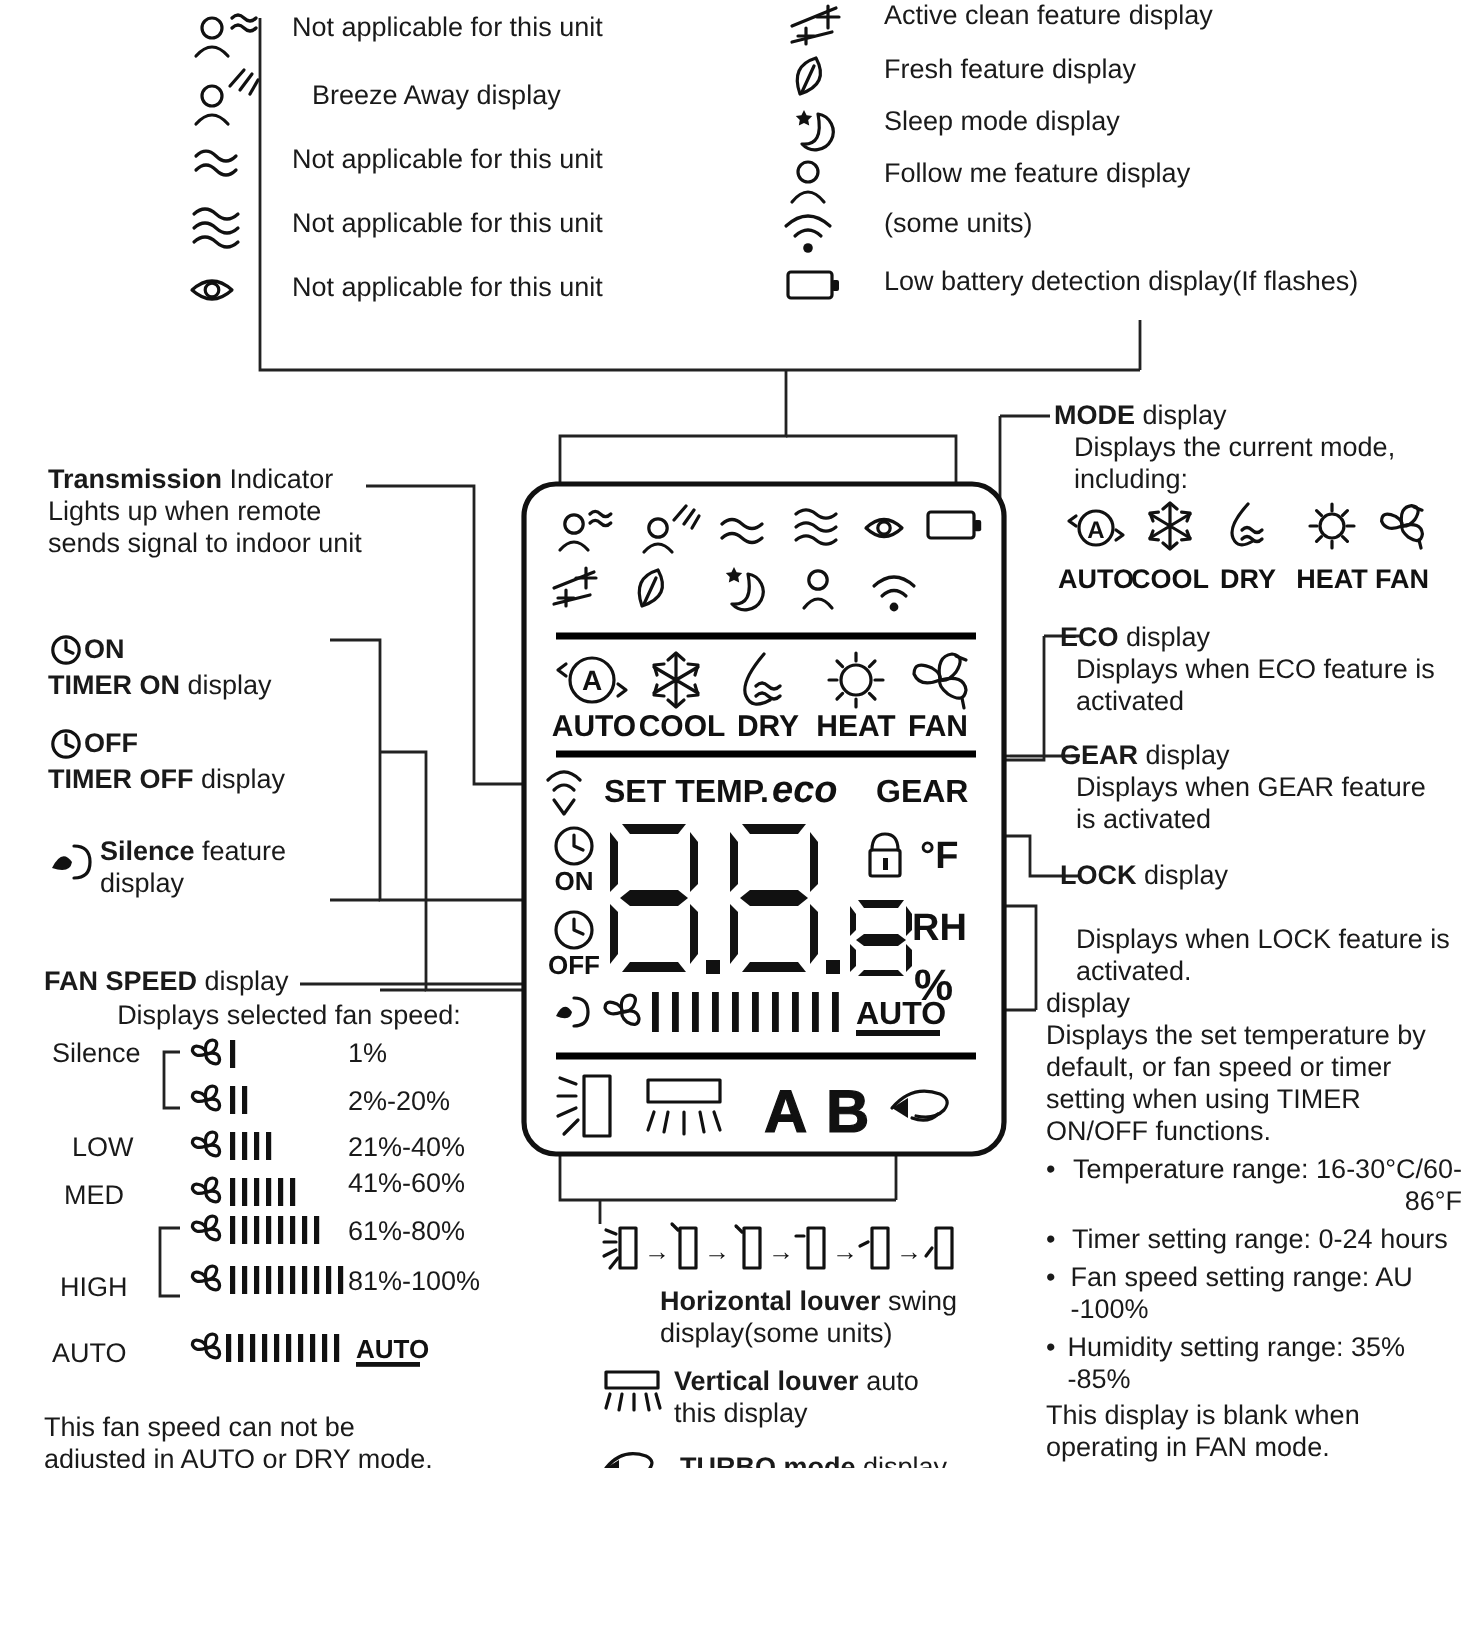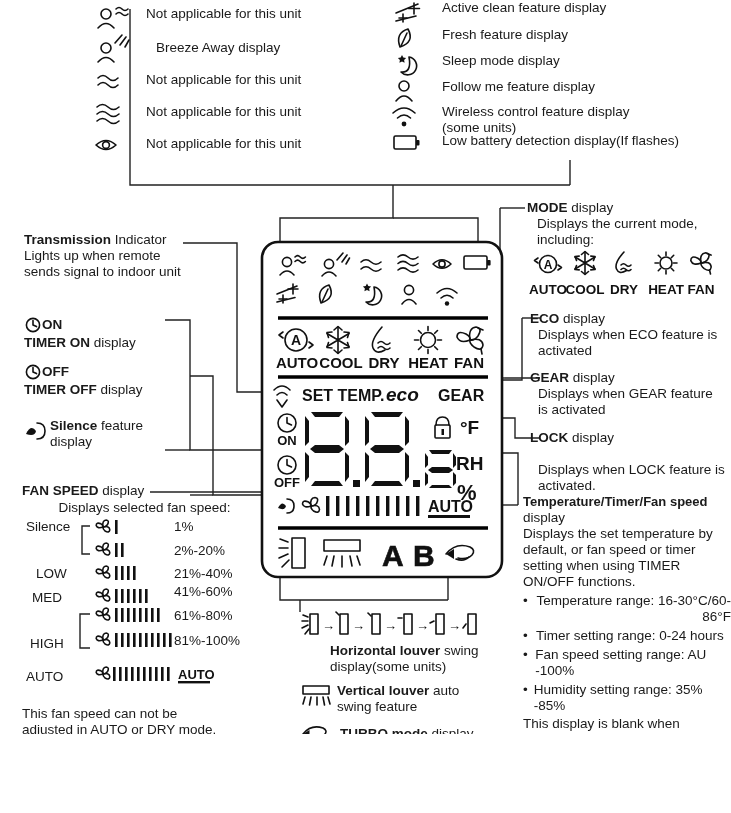--- a/index.html
+++ b/index.html
@@ -110,21 +110,20 @@
     <div class="t" style="padding-left:10px;padding-top:1px;">Follow me feature display</div>
   </div>
 
   <div class="row" style="height:26px;">
     <svg width="44" height="26">
       <path class="ic" d="M5 9 q11 -10 22 0" stroke-width="1.8"></path>
       <path class="ic" d="M9.5 14 q6.5 -6 13 0" stroke-width="1.8"></path>
       <circle class="icf" cx="16" cy="20" r="2.4"></circle>
     </svg>
     <div style="padding-left:10px;">
-      <div class="t">Wireless control feature display</div>
       <div class="t">(some units)</div>
     </div>
   </div>
 
   <div class="row" style="height:26px;">
     <svg width="44" height="26">
       <rect class="ic" x="6" y="6" width="22" height="13" rx="1.5" stroke-width="2"></rect>
       <rect class="icf" x="28" y="10" width="3.5" height="5.5" rx="1"></rect>
     </svg>
     <div class="t" style="padding-left:10px;padding-top:3px;">Low battery detection display(If flashes)</div>
@@ -601,21 +600,20 @@
   <div class="t"><span class="b">GEAR</span><span> display</span></div>
   <div class="t" style="padding-left:8px;">Displays when GEAR feature  is activated</div>
 </div>
 
 <div class="abs" style="left:530px;top:430px;width:200px;">
   <div class="t"><span class="b">LOCK</span><span> display</span></div>
   <div class="t" style="padding-left:8px;margin-top:16px;">Displays when LOCK feature is activated.</div>
 </div>
 
 <div class="abs" style="left:523px;top:494px;width:208px;">
-  <div class="t b" style="font-size:13px;">Temperature/Timer/Fan speed</div>
   <div class="t">display</div>
   <div class="t">Displays the set temperature by default, or fan speed or timer setting when using TIMER ON/OFF functions.</div>
   <div class="row" style="margin-top:3px;">
         <span class="t bullet">•</span>
         <span class="t" style="padding-left:4px;text-align:right;">Temperature range: 16-30°C/60-86°F</span>
       </div>
   <div class="row" style="margin-top:3px;">
         <span class="t bullet">•</span>
         <span class="t" style="padding-left:4px;">Timer setting range: 0-24 hours</span>
       </div>
@@ -670,21 +668,21 @@
 </div>
 
 <div class="abs" style="left:301px;top:683px;width:230px;">
   <div class="row">
     <svg width="32" height="26">
       <rect class="ic" x="2" y="3" width="26" height="8" stroke-width="1.8"></rect>
       <path class="ic" d="M4 14 l-2 7 M10 14 l-1.5 8 M16 14 l0 8 M22 14 l1.5 8 M27 14 l2 7" stroke-width="1.4"></path>
     </svg>
     <div style="padding-left:4px;">
       <div class="t"><span class="b">Vertical louver</span><span> auto</span></div>
-      <div class="t">swing feature</div>
+      <div class="t">this display</div>
     </div>
   </div>
 </div>
 
 <div class="abs" style="left:300px;top:723px;width:230px;">
   <div class="row" style="align-items:center;">
     <svg width="34" height="22">
       <path class="ic" d="M3 11 q8 -10 20 -6 q5 2.5 1.6 6.6 q-4 4 -11.6 2.4" stroke-width="1.7"></path>
       <path class="icf" d="M3 11 l6.5 -4 l0 8 z"></path>
       <path class="ic" d="M11 15 q6.6 2.4 10.8 -1.6" stroke-width="1.7"></path>

